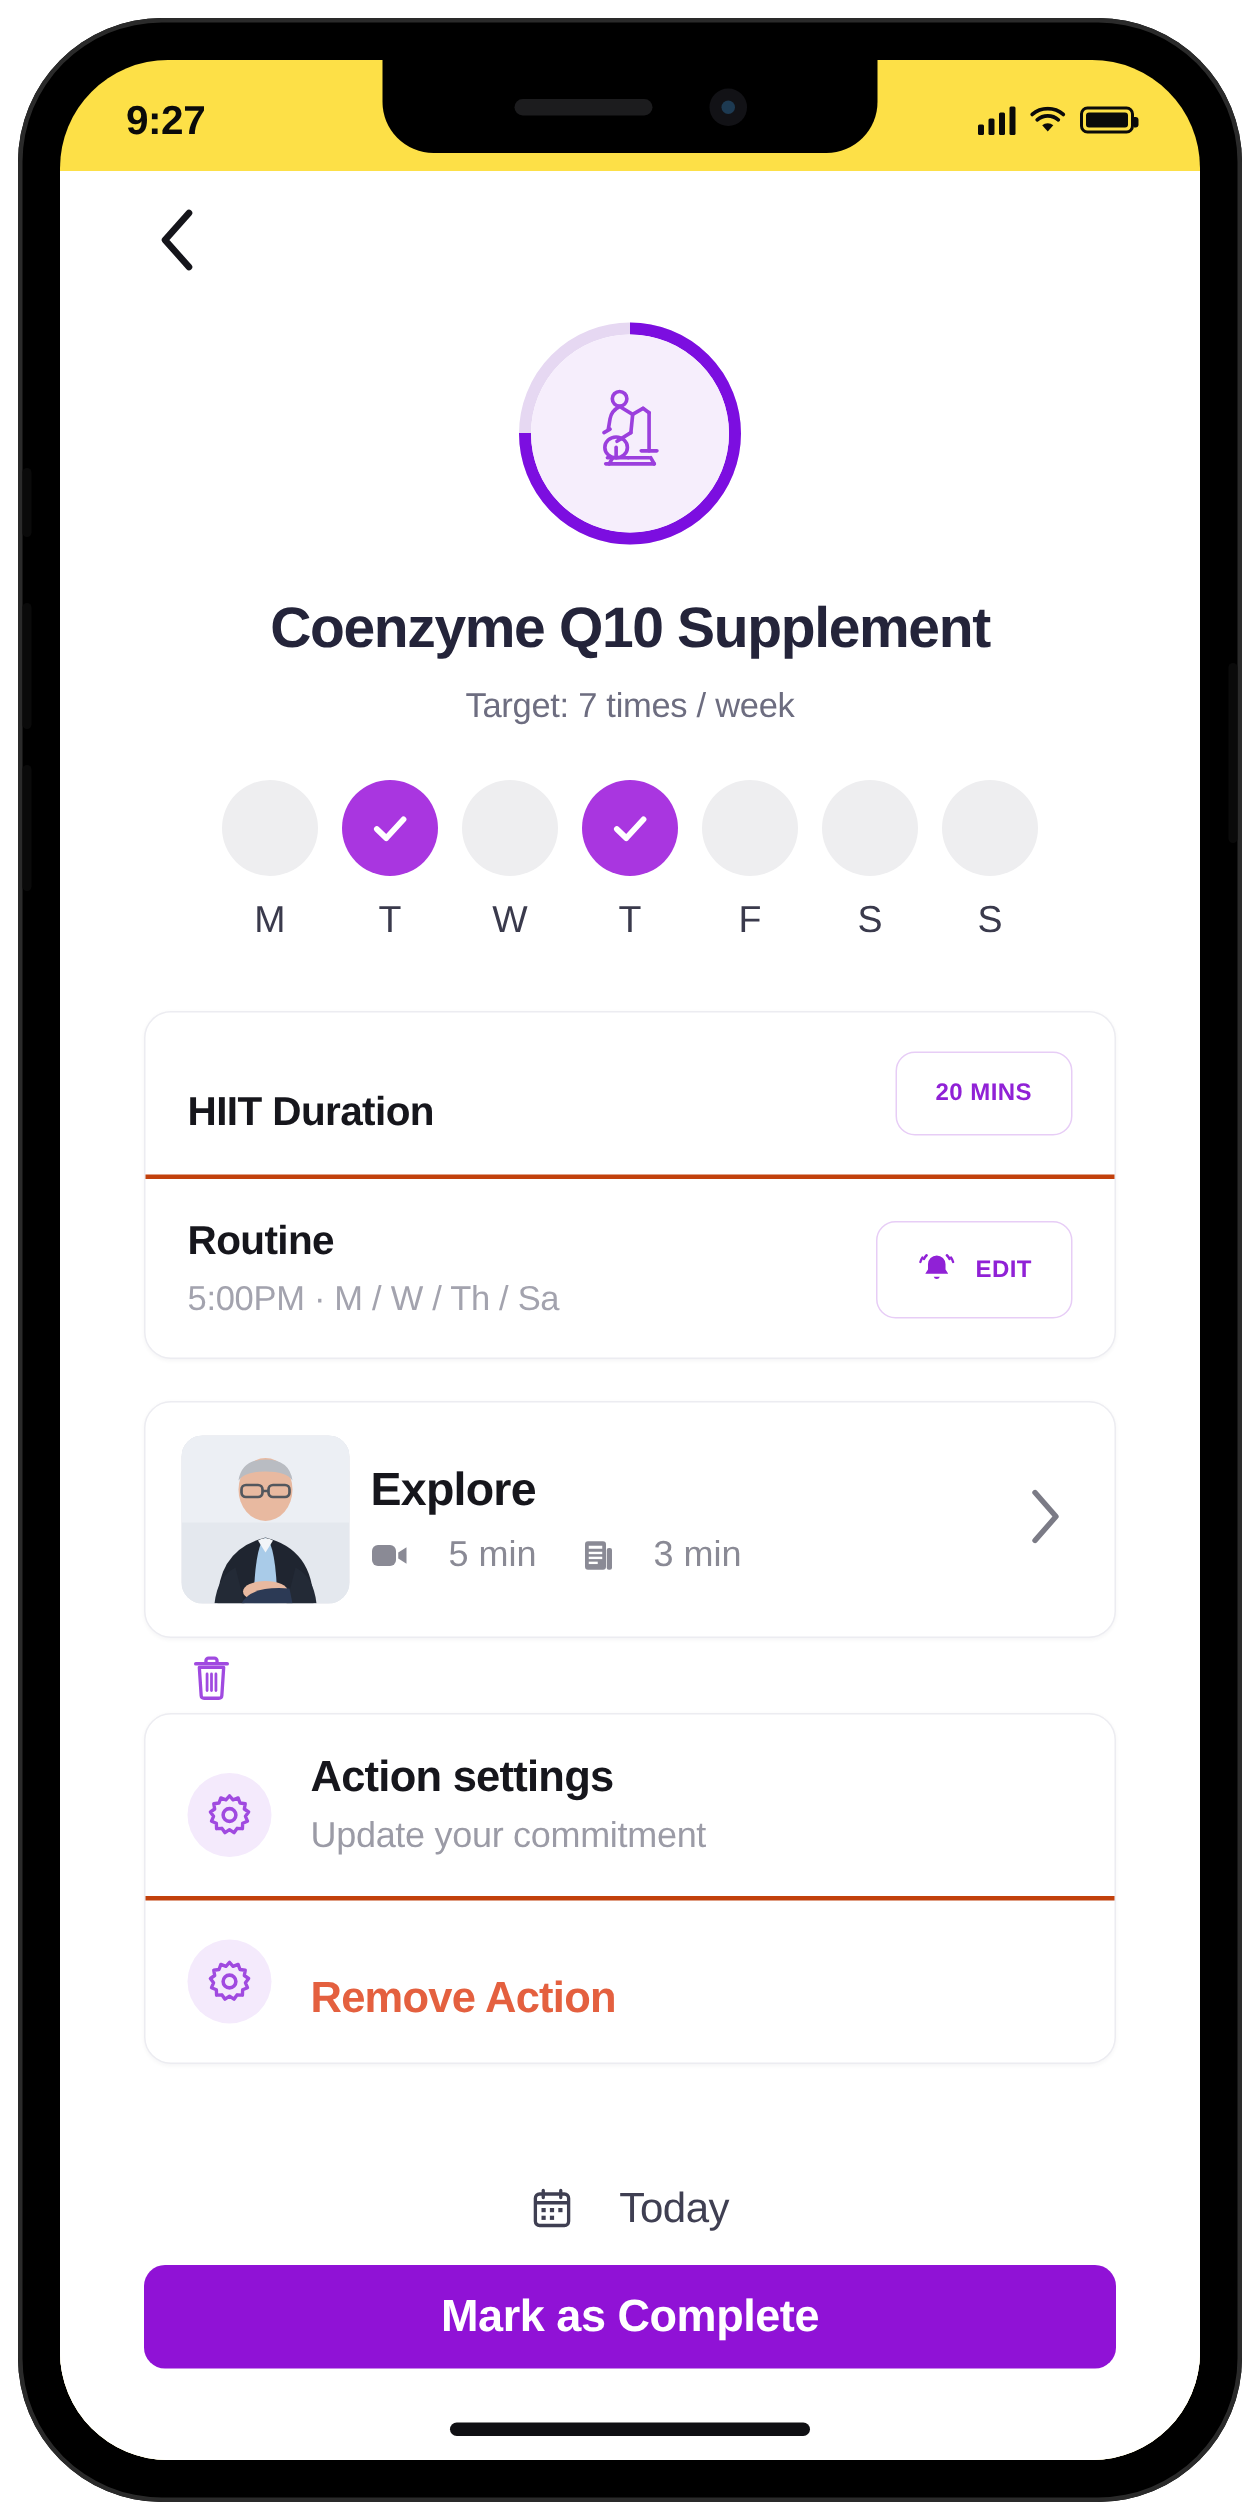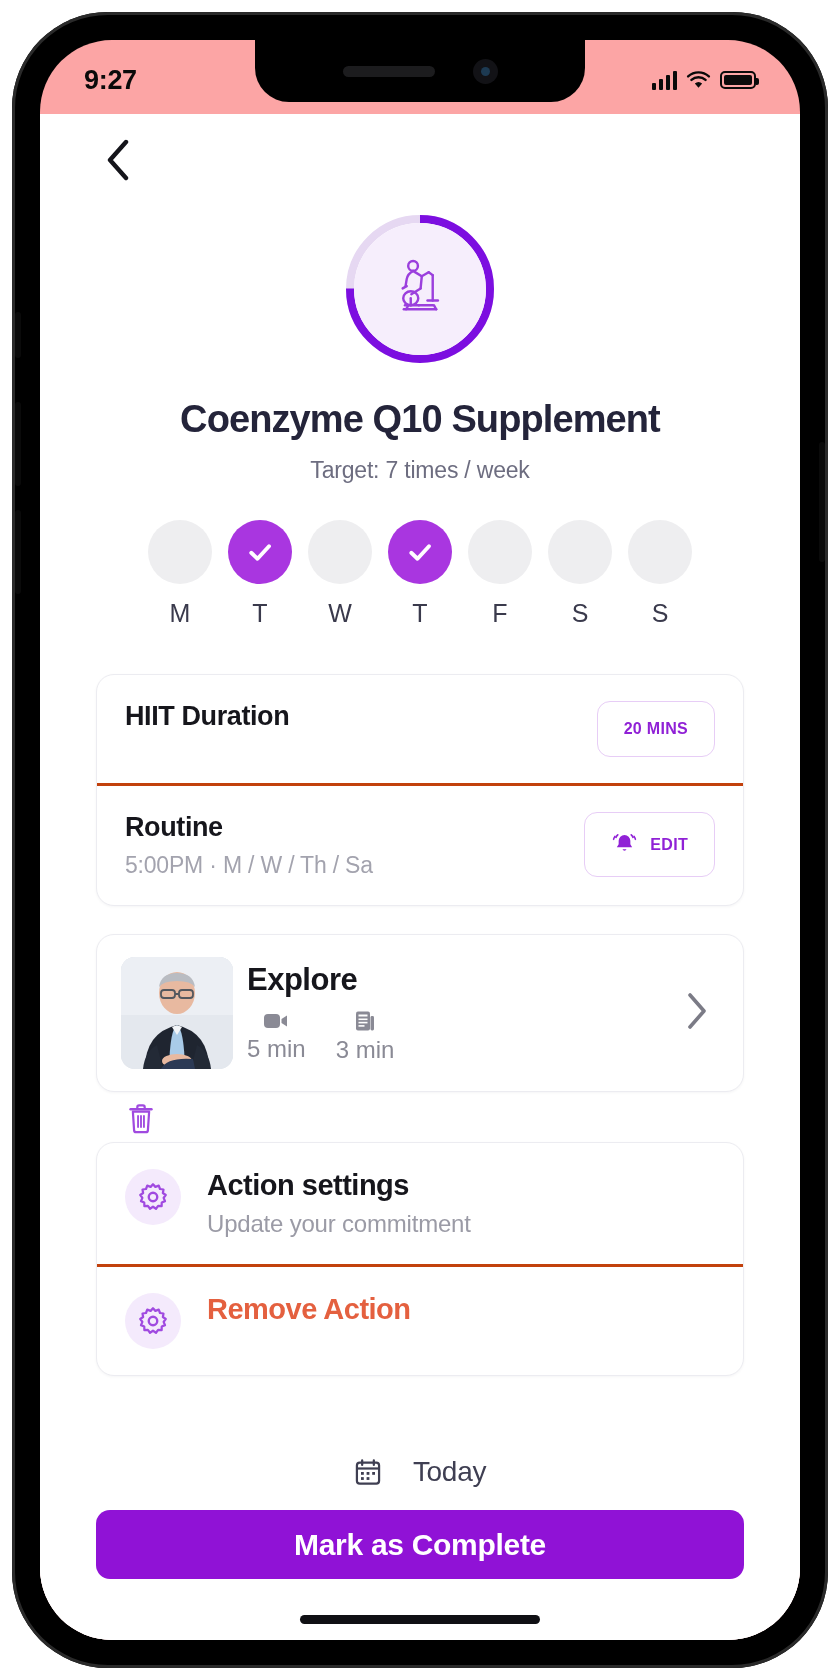--- a/index.html
+++ b/index.html
@@ -26,21 +26,21 @@
   }
   #btn-silent { left: 3px;  top: 300px; width: 6px; height: 46px; }
   #btn-volup  { left: 3px;  top: 390px; width: 6px; height: 84px; }
   #btn-voldn  { left: 3px;  top: 498px; width: 6px; height: 84px; }
   #btn-power  { right: 3px; top: 430px; width: 6px; height: 120px; }
 
   #screen {
     position: absolute;
     left: 28px; top: 28px;
     width: 760px; height: 1600px;
-    background: #fca5a5;
+    background: #fde047;
     border-radius: 72px;
     overflow: hidden;
   }
 
   
   #notch {
     position: absolute;
     left: 50%; transform: translateX(-50%);
     top: 0;
     width: 330px; height: 62px;
@@ -196,21 +196,21 @@
   .card {
     margin: 0 56px;
     background: #ffffff;
     border: 1px solid #ececf1;
     border-radius: 18px;
     box-shadow: 0 1px 3px rgba(20,20,40,0.045);
   }
   #settings-card-wrap { margin-top: 46px; }
 
   .row {
-    display: flex; align-items: flex-start;
+    display: flex; align-items: flex-end;
     padding: 26px 28px;
   }
   .row + .row { border-top: 3px solid #c2410c; }
   .row-texts { flex: 1; min-width: 0; }
   .row-title {
     font-size: 27px;
     font-weight: 700;
     color: #16161c;
     letter-spacing: -0.4px;
   }
@@ -251,24 +251,23 @@
     font-size: 31px;
     font-weight: 700;
     color: #16161c;
     letter-spacing: -0.5px;
   }
   #explore-meta {
     margin-top: 12px;
     display: flex; align-items: center; gap: 30px;
   }
   .meta-item {
-    display: flex; align-items: center; gap: 4px;
+    display: flex; align-items: center; gap: 26px;
     font-size: 24px;
     color: #8a8a95;
-    flex-direction: column;
   }
   #explore-chevron { padding-right: 10px; }
 
   
   #trash-row {
     margin: 10px 0 6px 84px;
   }
   #trash-button {
     width: 34px; height: 34px;
     display: flex; align-items: center; justify-content: center;

